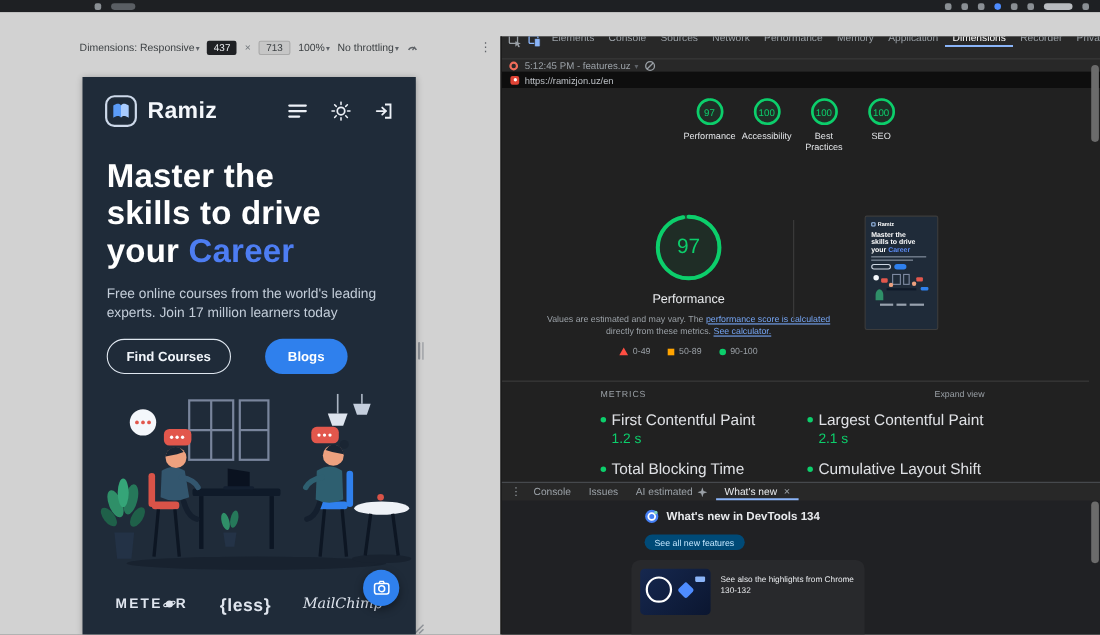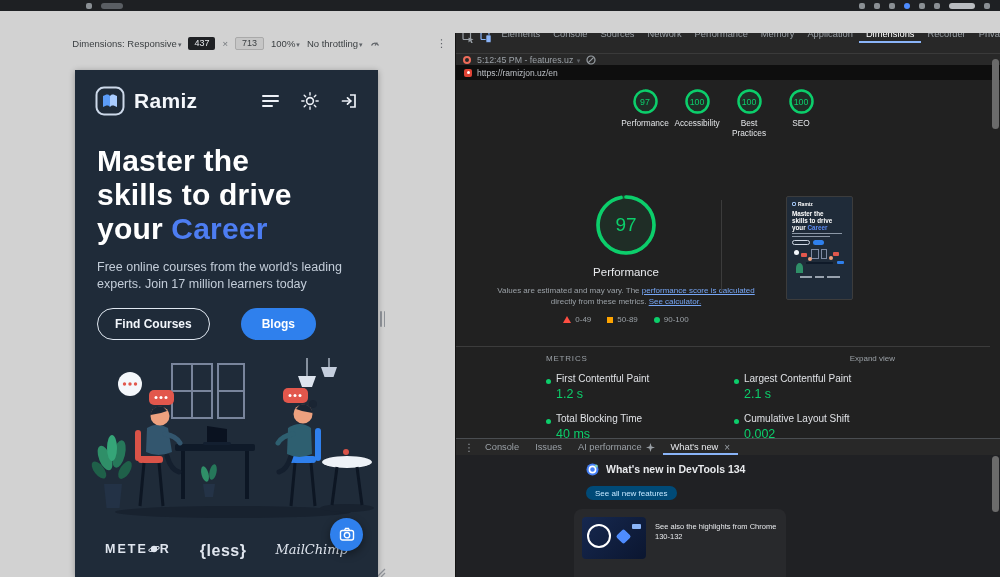--- a/index.html
+++ b/index.html
@@ -76,32 +76,32 @@
   .mini-cta .b{width:11px;height:5px;background:#2f80ed;border-radius:2.5px}
   .mini-ill{position:relative;margin-top:3px;height:26px}
   .mini-ill i{position:absolute;display:block}
   .mini-partners{margin-top:2px;display:flex;justify-content:center;gap:3px}
   .mini-partners i{height:2px;background:#98a2ae;display:block}
 
   .msec{position:absolute;top:281px;left:0;right:10px;border-top:1px solid #3c3c3c;padding:7px 95px 0 90px}
   .mhead{display:flex;justify-content:space-between;font-size:8px;color:#9aa0a6;letter-spacing:.8px}
   .mhead .ev{letter-spacing:0}
   .mgrid{margin-top:10px;display:grid;grid-template-columns:188px 1fr;row-gap:12px}
-  .mname{display:flex;align-items:flex-end;gap:5px;font-size:10px;color:#dfe1e5}
+  .mname{display:flex;align-items:center;gap:5px;font-size:14px;color:#dfe1e5}
   .mdot{width:5px;height:5px;border-radius:50%;background:#0cce6b;flex:none}
   .mval{margin:3px 0 0 10px;font-size:12.5px;color:#0cce6b}
 
   
   .drawer{position:absolute;left:0;right:0;bottom:0;height:139px;background:#282828;border-top:1px solid #4a4d51}
   .dtabs{display:flex;align-items:center;height:16px;font-size:9.3px;padding:0 5px}
   .dtab{padding:0 8px;height:16px;display:flex;align-items:center;gap:4px}
   .dtab.active{color:#e8eaed;box-shadow:inset 0 -2px 0 #8ab4f8}
   .dclose{font-size:10px;color:#9aa0a6;margin-left:2px}
   .dcontent{position:absolute;top:16px;left:0;right:0;bottom:0;background:#202124;overflow:hidden}
-  .wn-head{position:absolute;top:8px;left:130px;display:flex;gap:7px;color:#e8eaed;
+  .wn-head{position:absolute;top:8px;left:130px;display:flex;align-items:center;gap:7px;color:#e8eaed;
            font-size:10.5px;font-weight:bold}
   .wn-btn{position:absolute;top:31px;left:130px;height:14px;padding:0 9px;display:flex;align-items:center;
           background:#004a77;color:#c2e7ff;font-size:8px;border-radius:7px;cursor:pointer}
   .wn-card{position:absolute;top:54px;left:118px;width:212px;height:86px;background:#28292c;border-radius:8px;
            padding:8px;display:flex;gap:9px;align-items:flex-start}
   .wn-thumb{width:64px;height:42px;border-radius:4px;background:linear-gradient(135deg,#16284f,#0b1630);
             position:relative;overflow:hidden;flex:none}
   .wn-ring{position:absolute;left:5px;top:7px;width:24px;height:24px;border-radius:50%;border:2.5px solid #fff}
   .wn-diamond{position:absolute;left:36px;top:14px;width:11px;height:11px;background:#4e8cff;transform:rotate(45deg);border-radius:2px}
   .wn-chip{position:absolute;left:50px;top:7px;width:9px;height:5px;background:#8ab4f8;border-radius:1px}
@@ -550,21 +550,21 @@
         </div>
       </div>
     </div>
 
     <div class="drawer">
       <div class="dtabs">
         <span class="kebab" style="padding:0 3px">⋮</span>
         <span class="dtab">Console</span>
         <span class="dtab">Issues</span>
         <span class="dtab">
-          <span>AI performance</span>
+          <span>AI estimated</span>
           <svg width="9" height="9" viewBox="0 0 9 9">
               <path d="M4.5 0 L5.6 3.4 L9 4.5 L5.6 5.6 L4.5 9 L3.4 5.6 L0 4.5 L3.4 3.4 Z" fill="#9aa0a6"></path>
             </svg>
         </span>
         <span class="dtab active">
           <span>What's new</span>
           <span class="dclose">×</span>
         </span>
       </div>
       <div class="dcontent">

